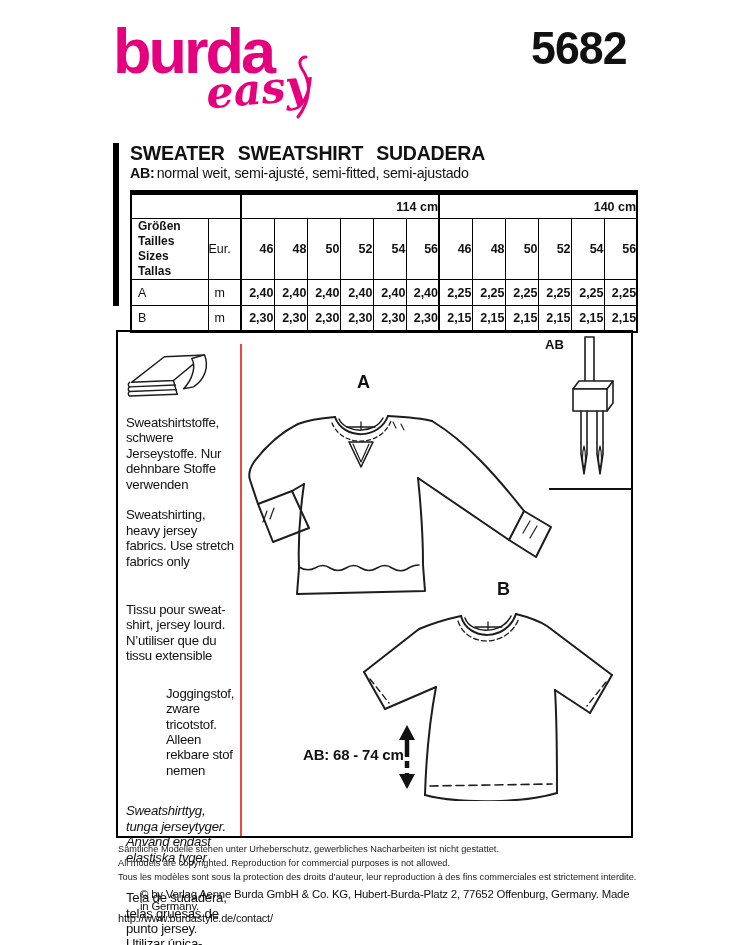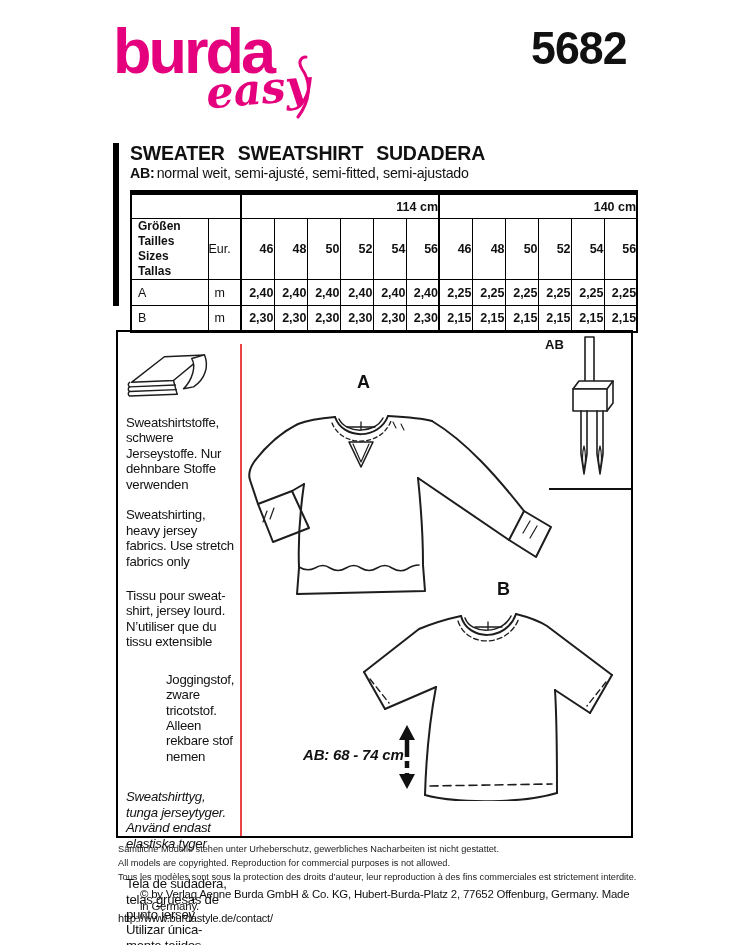--- a/index.html
+++ b/index.html
@@ -31,21 +31,21 @@
 
   
   .panel{left:116px;top:330px;width:517px;height:508px;border:2px solid #000;box-sizing:border-box;}
   .sidebar{position:absolute;left:0;top:12px;bottom:0;width:122px;border-right:2px solid #ef4444;box-sizing:content-box;padding:0;}
   .sidebar-inner{padding:5px 4px 0 8px;}
   .note{font-size:13.2px;line-height:1.17;letter-spacing:-.25px;}
   .drawarea{position:absolute;left:124px;right:0;top:0;bottom:0;}
   .viewlabel{font-size:18px;font-weight:700;line-height:1;}
   .notionslabel{font-size:13px;font-weight:700;line-height:1;}
   .sepline{position:absolute;top:156px;left:307px;right:0;height:2px;background:#111;}
-  .measure{font-size:15px;font-weight:700;letter-spacing:-.2px;white-space:nowrap;font-style:italic;}
+  .measure{font-size:15px;font-weight:700;letter-spacing:-.2px;white-space:nowrap;}
 
   
   .footer{left:118px;top:843px;width:520px;}
   .legal{font-size:9.2px;line-height:13.8px;letter-spacing:0;color:#1b1b1b;}
   .copyright{font-size:11.4px;margin-top:4px;letter-spacing:-.2px;color:#111;margin-left:22px;}
   .url{font-size:11px;margin-top:0;letter-spacing:-.2px;}
 </style>
 </head>
 <body>
 
@@ -138,21 +138,21 @@
         <g fill="#fff" stroke="#1d1d1d" stroke-width="1.6" stroke-linejoin="round" stroke-linecap="round">
           <path d="M6,34 L42,6 L86,4 L52,32 Z"></path>
           <path d="M86,4 C91,16 87,30 74,39 L63,41 C73,31 77,16 72,8 Z"></path>
           <path d="M4,34 C2,35 2,38 4,39 L54,37" fill="none"></path>
           <path d="M4,39 C2,40 2,43 4,44 L55,42" fill="none"></path>
           <path d="M4,44 C2,45 2,48 4,49 L56,47" fill="none"></path>
           <path d="M52,32 L56,47" fill="none"></path>
         </g>
       </svg>
       <div class="note" style="margin-bottom:15px;">Sweatshirtstoffe, schwere Jerseystoffe. Nur dehnbare Stoffe verwenden</div>
-      <div class="note" style="margin-bottom:19px;">Sweatshirting, heavy jersey fabrics. Use stretch fabrics only</div>
+      <div class="note" style="margin-bottom:33px;">Sweatshirting, heavy jersey fabrics. Use stretch fabrics only</div>
       <div class="note" style="margin-bottom:22px;">Tissu pour sweat-shirt, jersey lourd. N’utiliser que du tissu extensible</div>
       <div class="note" style="margin-bottom:25px;margin-left:40px;">Joggingstof, zware tricotstof. Alleen rekbare stof nemen</div>
       <div class="note" style="margin-bottom:25px;font-style:italic;">Sweatshirttyg, tunga jerseytyger. Använd endast elastiska tyger</div>
       <div class="note">Tela de sudadera, telas gruesas de punto jersey. Utilizar única-mente tejidos elásticos</div>
     </div>
   </div>
 
   <div class="drawarea">
 
     <div class="abs viewlabel" style="left:115px;top:41px;">A</div>

